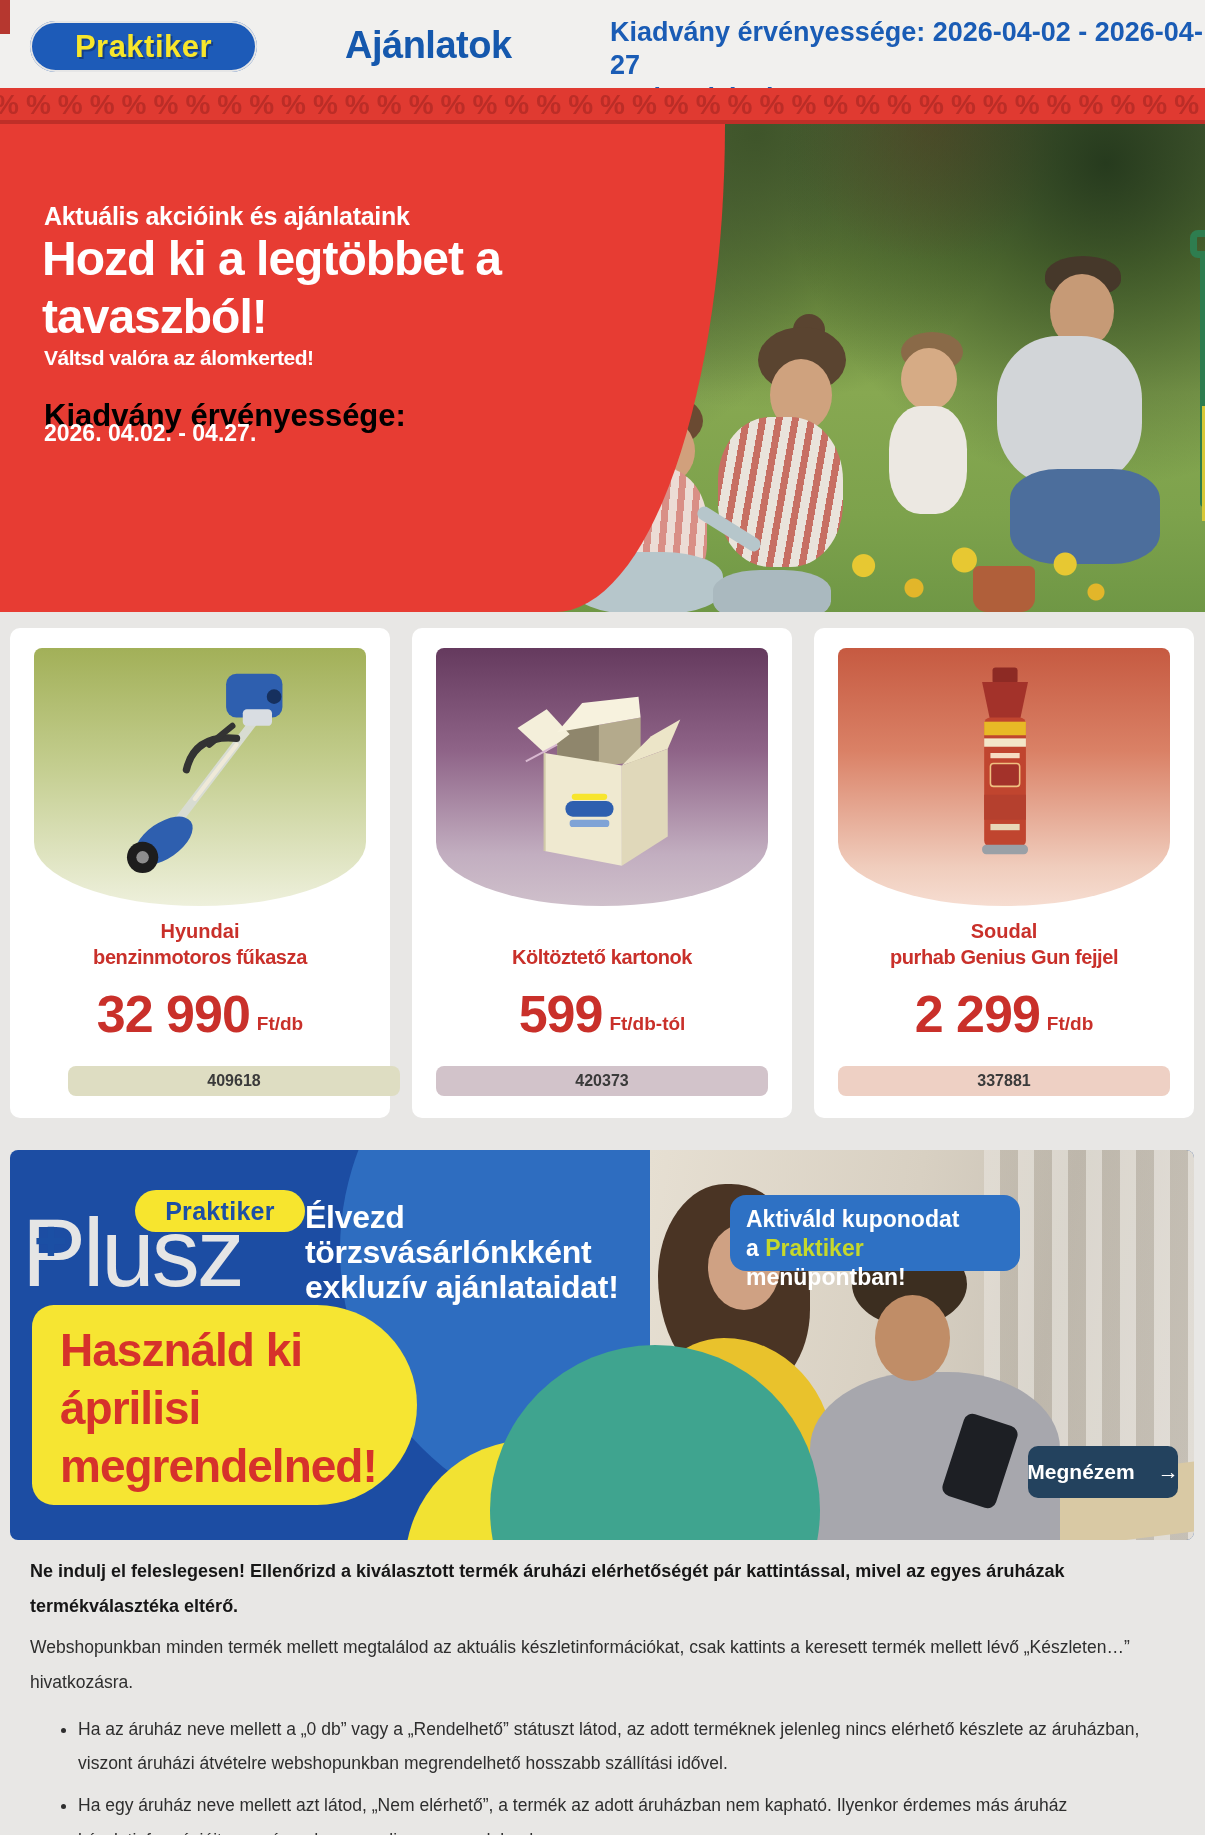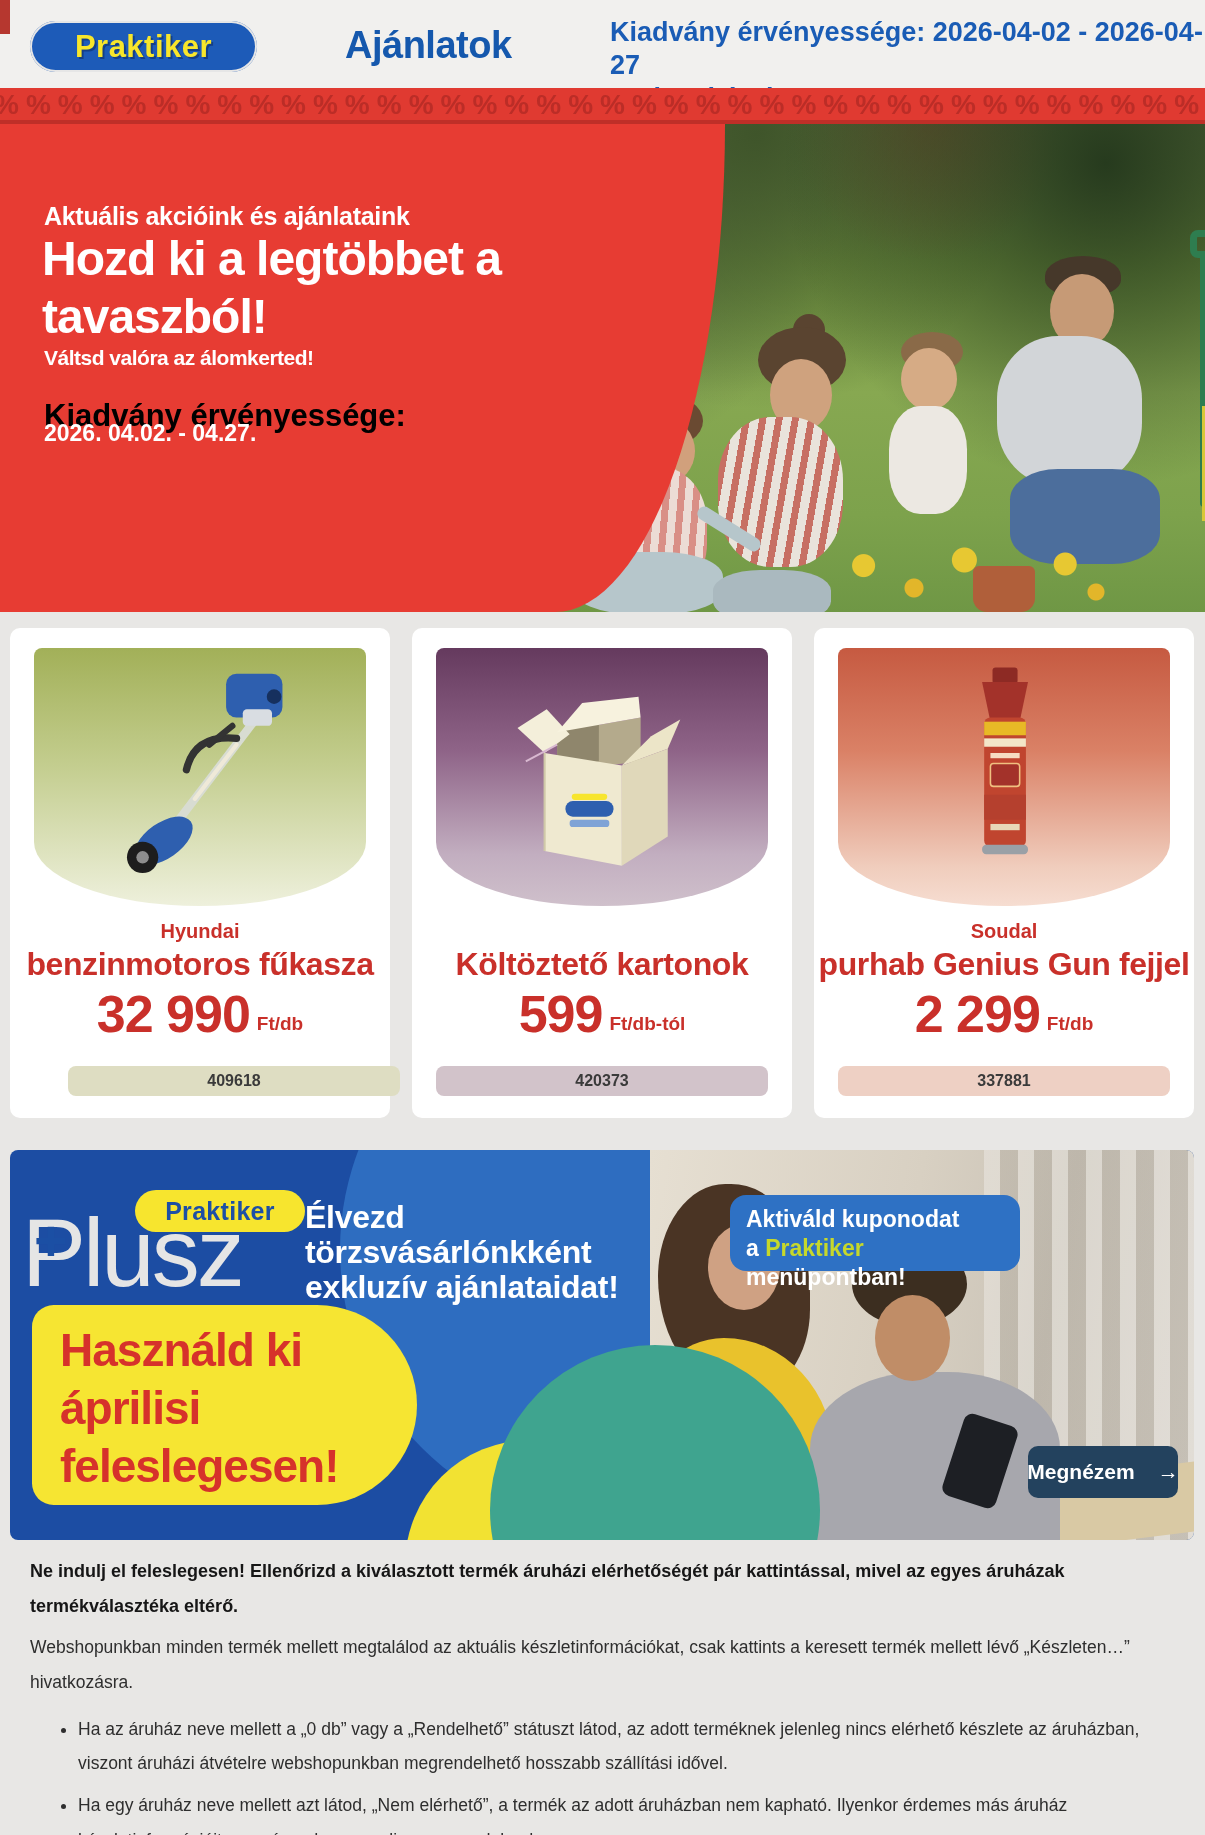--- a/index.html
+++ b/index.html
@@ -76,21 +76,21 @@
   .cards{position:absolute;left:0;top:628px;width:1205px;height:490px;}
   .card{position:absolute;top:0;width:380px;height:490px;background:#ffffff;border-radius:10px;cursor:pointer;}
   .card1{left:10px;} .card2{left:412px;} .card3{left:814px;}
   .card-img{position:absolute;left:24px;top:20px;width:332px;height:258px;
             border-radius:8px 8px 50% 50% / 8px 8px 64px 64px;
             display:flex;align-items:center;justify-content:center;overflow:hidden;}
   .imgA{background:linear-gradient(180deg,#a2b058 0%,#c3cd8e 45%,#eef0dc 100%);}
   .imgB{background:linear-gradient(180deg,#653a5e 0%,#8f6488 40%,#c2aec0 80%,#cfc0cb 100%);}
   .imgC{background:linear-gradient(180deg,#c65a41 0%,#da8166 40%,#f0cdbd 85%,#f6ddd1 100%);}
   .brand{position:absolute;left:0;top:292px;width:100%;text-align:center;color:#c9302a;font-size:20px;font-weight:700;height:26px;}
-  .pname{position:absolute;left:0;top:318px;width:100%;text-align:center;color:#c9302a;font-size:32px;font-weight:800;letter-spacing:-.4px;}
+  .pname{position:absolute;left:0;top:318px;width:100%;text-align:center;color:#c9302a;font-size:20px;font-weight:800;letter-spacing:-.4px;}
   .price-row{position:absolute;left:0;top:352px;width:100%;display:flex;align-items:flex-end;justify-content:center;color:#c9302a;margin-top:6px;}
   .price{font-size:52px;font-weight:900;letter-spacing:-1px;line-height:56px;}
   .unit{font-size:19px;font-weight:800;margin-left:7px;margin-bottom:7px;}
   .code-strip{position:absolute;left:24px;top:438px;width:332px;height:30px;border-radius:8px;
               text-align:center;line-height:30px;font-size:16px;font-weight:700;color:#3a3a3a;}
   .card1 .code-strip{background:#deddc2;margin-left:34px;}
   .card2 .code-strip{background:#d2c3ca;}
   .card3 .code-strip{background:#eed0c4;}
 
   
@@ -291,21 +291,21 @@
     <div class="pz-big">Plusz</div>
     <div class="pz-plus">+</div>
     <div class="pz-tagline">
       <div>Élvezd</div>
       <div>törzsvásárlónkként</div>
       <div>exkluzív ajánlataidat!</div>
     </div>
     <div class="pz-coupon">
       <div>Használd ki</div>
       <div>áprilisi</div>
-      <div>feleslegesen!</div>
+      <div>megrendelned!</div>
     </div>
     <div class="pz-bubble">
       <div>Aktiváld kuponodat</div>
       <div>
         <span>a </span><span class="hl">Praktiker</span><span> menüpontban!</span>
       </div>
     </div>
     <div class="pz-cta">
       <span>Megnézem</span>
       <span>→</span>

